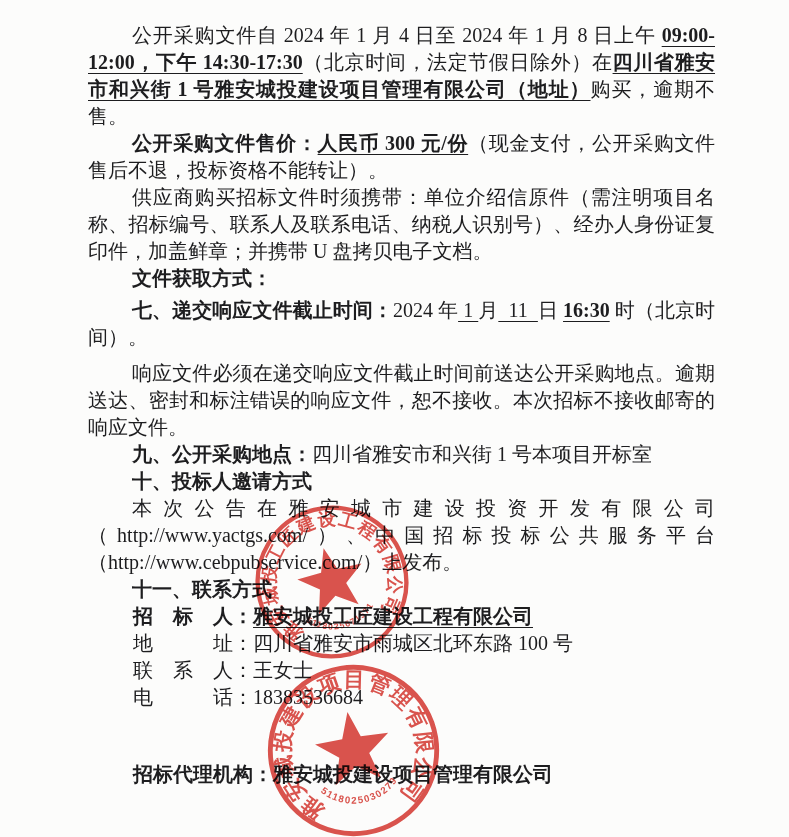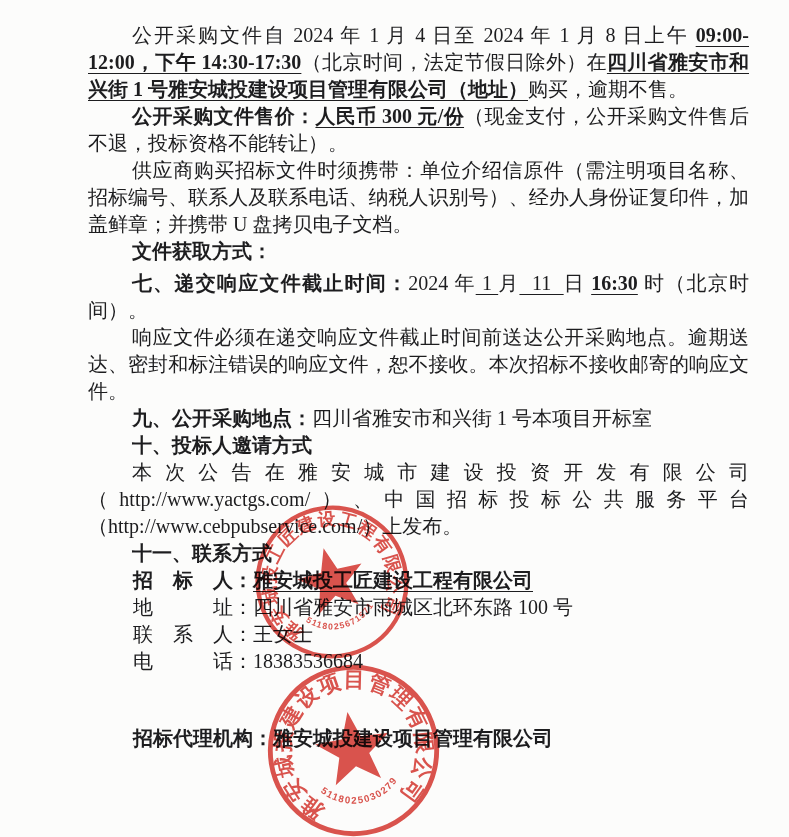--- a/index.html
+++ b/index.html
@@ -13,28 +13,28 @@
     position:relative;
     width:789px; height:837px;
     background:var(--page-bg,#fcfcfb);
     overflow:hidden;
     color:var(--text,#1d1d1f);
   }
   .doc {
     position:absolute; left:0; top:0;
     box-sizing:border-box;
     width:789px; height:837px;
-    padding:22px 40px 0 88px;
+    padding:22px 74px 0 88px;
     font-size:20px; line-height:27px;
     text-align:justify;
   }
   .doc p { margin:0; }
   p.indent { text-indent:2.2em; }
   p.mt1 { margin-top:5px; }
-  p.mt2 { }
+  p.mt2 { margin-top:9px; }
   p.mt3 { margin-top:12px; }
   .contact { padding-left:45px; text-align:left; }
   .agency-block { margin-top:50px; }
   .run.b { font-weight:700; }
   .run.u { text-decoration:underline; text-underline-offset:4px; text-decoration-thickness:1.3px; }
   
   .seal {
     position:absolute;
     mix-blend-mode:multiply;
     opacity:.9;

